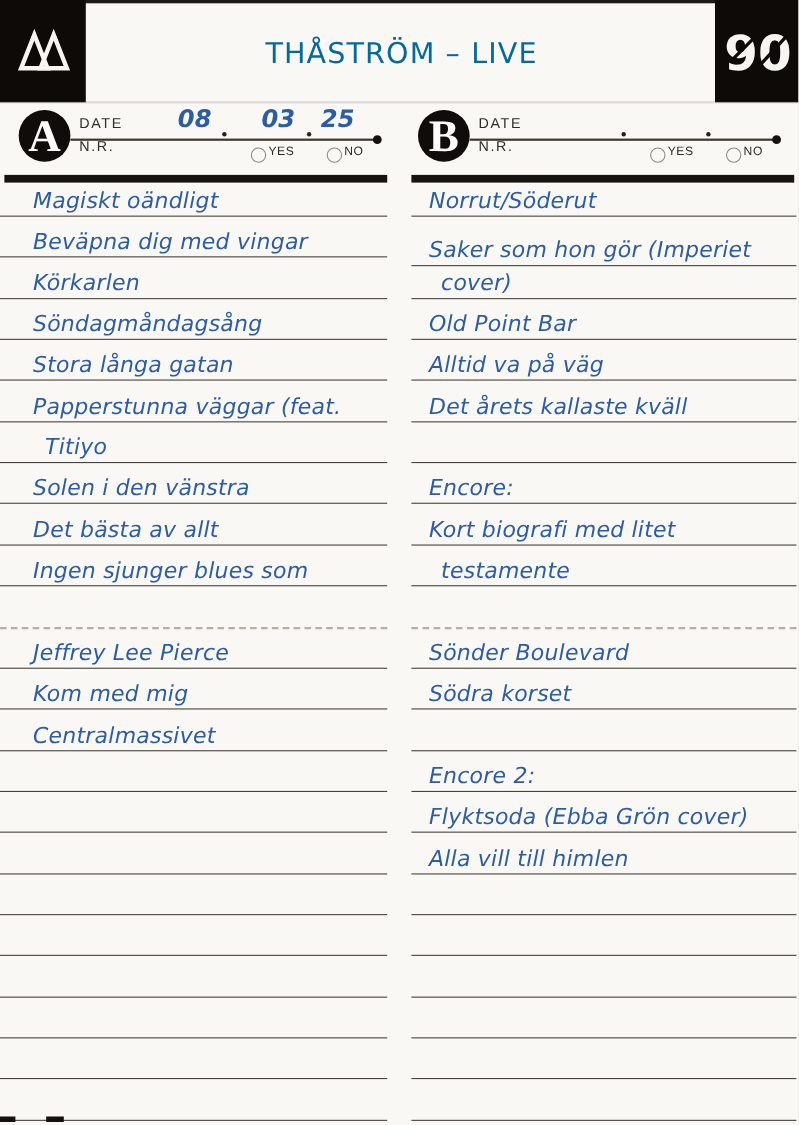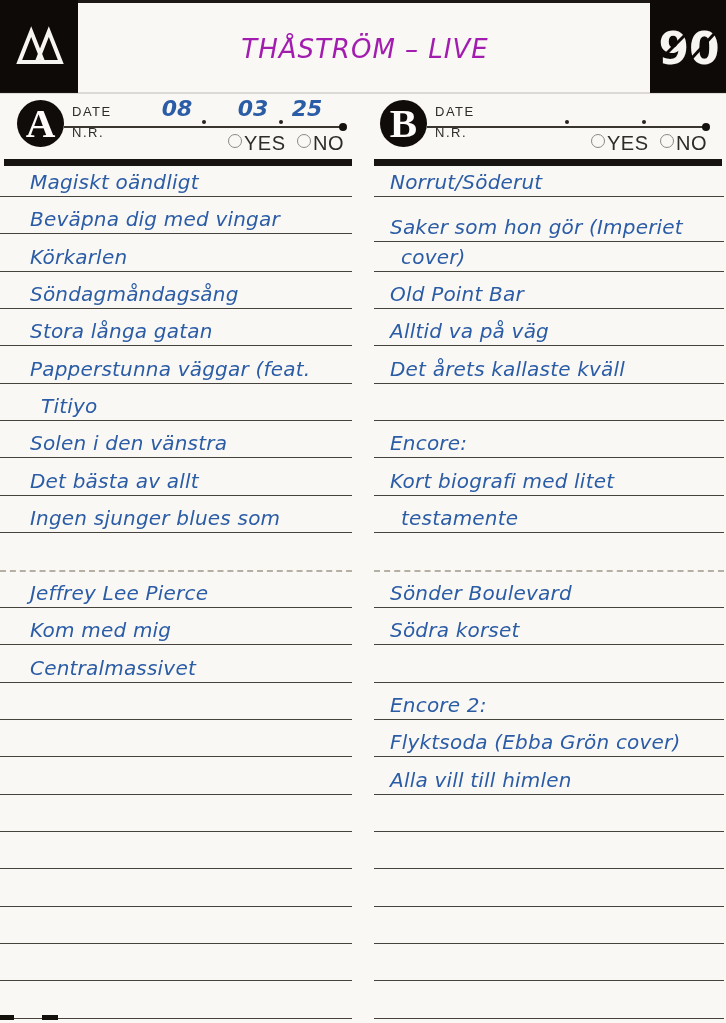--- a/index.html
+++ b/index.html
@@ -13,22 +13,22 @@
   
   .top-edge{position:absolute;left:70px;top:0;width:590px;height:3px;background:#1c1916;}
   .brand-box{position:absolute;left:0;top:0;width:78px;height:93px;background:#0d0a07;}
   .brand-box svg{position:absolute;left:16px;top:24px;}
   .length-box{position:absolute;left:650px;top:0;width:76px;height:93px;background:#0d0a07;}
   .length-box svg{position:absolute;left:6px;top:22px;}
   .band-shadow{position:absolute;left:0;top:92px;width:726px;height:2px;background:rgba(90,85,75,0.18);}
   .title{
     position:absolute;left:160px;top:34px;width:410px;height:34px;
     text-align:center;
-    font-family:"DejaVu Sans", sans-serif;font-style:italic;
-    font-size:26px;letter-spacing:1px;color:#a21caf;
+    font-family:"DejaVu Sans", sans-serif;
+    font-size:26px;letter-spacing:1px;color:#0369a1;
   }
   
   .side-header{position:absolute;top:95px;width:356px;height:72px;}
   .side-a-h{left:0;}
   .side-b-h{left:363px;}
   .badge{
     position:absolute;left:17px;top:5px;width:47px;height:47px;border-radius:50%;
     background:#0f0c09;color:#fdfcfa;
     font-family:"Liberation Serif", serif;font-weight:bold;font-size:41px;
     text-align:center;line-height:47px;
@@ -46,21 +46,21 @@
     font-size:22px;color:#2b5ca6;font-weight:bold;
   }
   .date-val.v1{left:152px;width:50px;}
   .date-val.v2{left:230px;width:46px;}
   .date-val.v3{left:284px;width:46px;}
   .opt-circle{
     position:absolute;top:39px;width:12px;height:12px;border-radius:50%;
     border:1.6px solid #8c8a84;background:transparent;
   }
   .opt-circle.c-yes{left:228px;} .opt-circle.c-no{left:297px;}
-  .opt-lbl{position:absolute;top:37px;font-size:20px;letter-spacing:0.5px;color:#2e2c29;}
+  .opt-lbl{position:absolute;top:37px;font-size:11px;letter-spacing:0.5px;color:#2e2c29;}
   .opt-lbl.l-yes{left:244px;} .opt-lbl.l-no{left:313px;}
   .thickbar{position:absolute;top:64px;height:7px;width:348px;background:#161310;}
   .side-a-h .thickbar{left:4px;}
   .side-b-h .thickbar{left:11px;}
   
   .col{position:absolute;top:0;height:820px;}
   .col-a{left:0;width:352px;}
   .col-b{left:374px;width:350px;}
   .track-row{
     position:absolute;left:0;right:0;height:34px;

